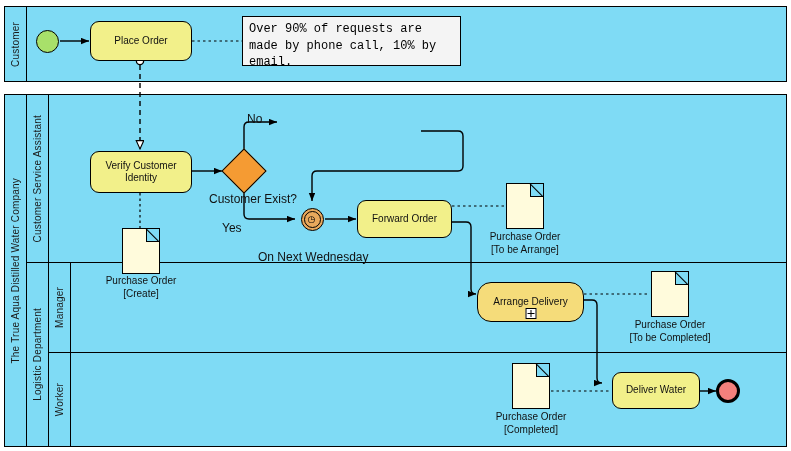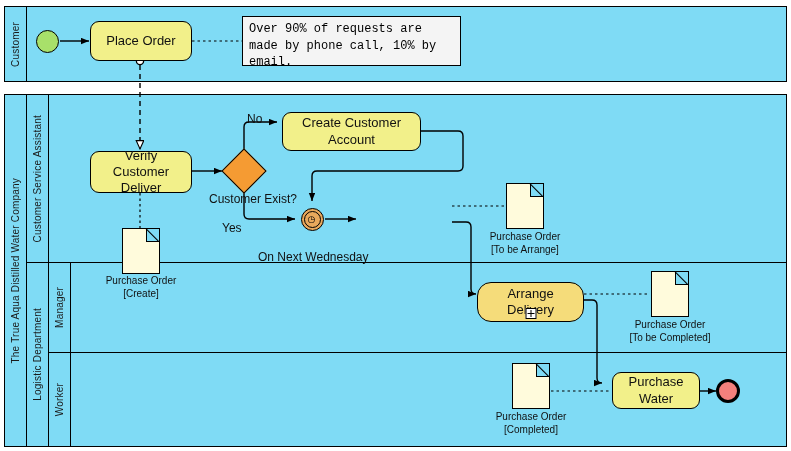--- a/index.html
+++ b/index.html
@@ -53,21 +53,21 @@
   .task {
     position: absolute;
     box-sizing: border-box;
     background: #F2F08A;
     border: 1.6px solid #000;
     border-radius: 9px;
     display: flex;
     align-items: center;
     justify-content: center;
     text-align: center;
-    font-size: 13px;
+    font-size: 10px;
     color: #111;
     line-height: 1.25;
     padding: 10px 5px;
   }
   .task.subprocess { background: #F5DC7A; border-radius: 14px; }
   .subprocess-marker {
     position: absolute;
     bottom: 2px;
     left: 50%;
     transform: translateX(-50%);
@@ -272,47 +272,47 @@
 
   <div class="task" style="left:90px; top:21px; width:102px; height:40px;">
     <span>Place Order</span>
   </div>
 
   <div class="annotation" style="left:242px; top:16px; width:219px; height:50px;">Over 90% of requests are
 made by phone call, 10% by
 email.</div>
 
   <div class="task" style="left:90px; top:151px; width:102px; height:42px;">
-    <span>Verify Customer Deliver</span>
+    <span>Verify Customer Identity</span>
   </div>
 
   <div class="gateway" style="left:228px; top:155px; width:32px; height:32px;"></div>
   <div class="label" style="left:209px; top:192px;">Customer Exist?</div>
 
   <div class="label" style="left:247px; top:112px;">No</div>
 
   <div class="label" style="left:222px; top:221px;">Yes</div>
 
-  <div class="task" style="left:282px; top:112px; width:139px; height:39px;">
-    <span>Create Customer Account</span>
-  </div>
 
   <div class="event timer-outer" style="left:301px; top:208px; width:23px; height:23px;"></div>
   <div class="event timer-inner" style="left:304px; top:211px; width:17px; height:17px;"></div>
   <div class="timer-glyph" style="left:307.5px; top:215px;">◷</div>
   <div class="label" style="left:258px; top:233px;margin-top:17px;">On Next Wednesday</div>
 
+  <div class="task" style="left:357px; top:200px; width:95px; height:38px;">
+    <span>Forward Order</span>
+  </div>
 
   <div class="task subprocess" style="left:477px; top:282px; width:107px; height:40px;">
     <span>Arrange Delivery</span>
     <span class="subprocess-marker"></span>
   </div>
 
   <div class="task" style="left:612px; top:372px; width:88px; height:37px;">
-    <span>Purchase Water</span>
+    <span>Deliver Water</span>
   </div>
 
   <div class="event end" style="left:716px; top:379px; width:24px; height:24px;"></div>
 
   <div class="data-object" style="left:122px; top:228px; width:38px; height:46px;">
     <span class="data-fold"></span>
   </div>
   <div class="data-label" style="left:91px; top:274px; width:100px;">
     <span>Purchase Order</span><br>
     <span>[Create]</span>

